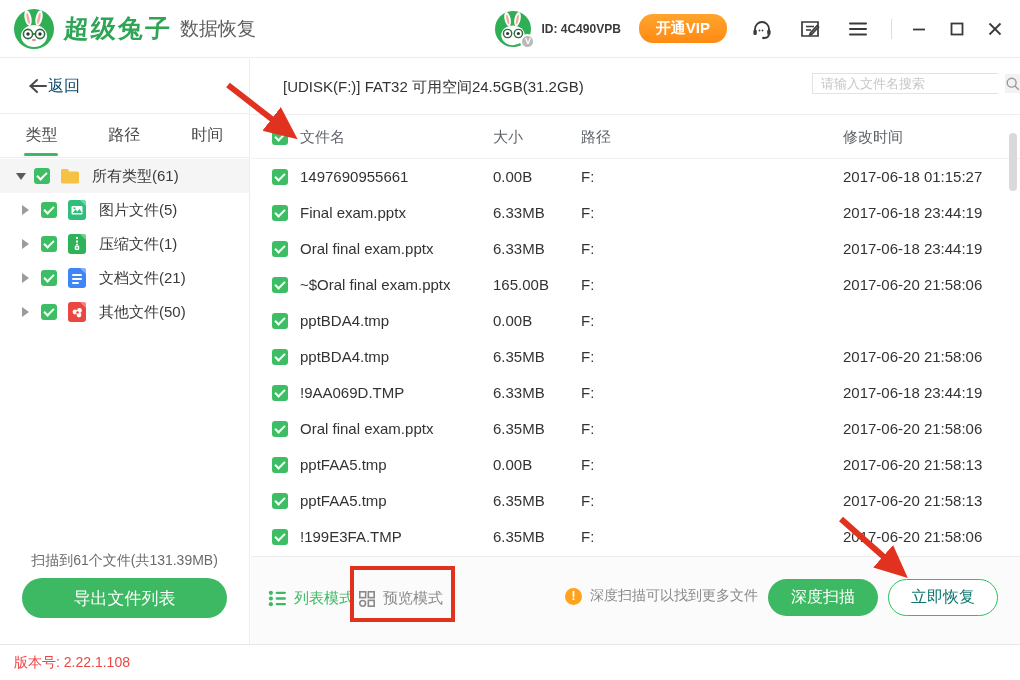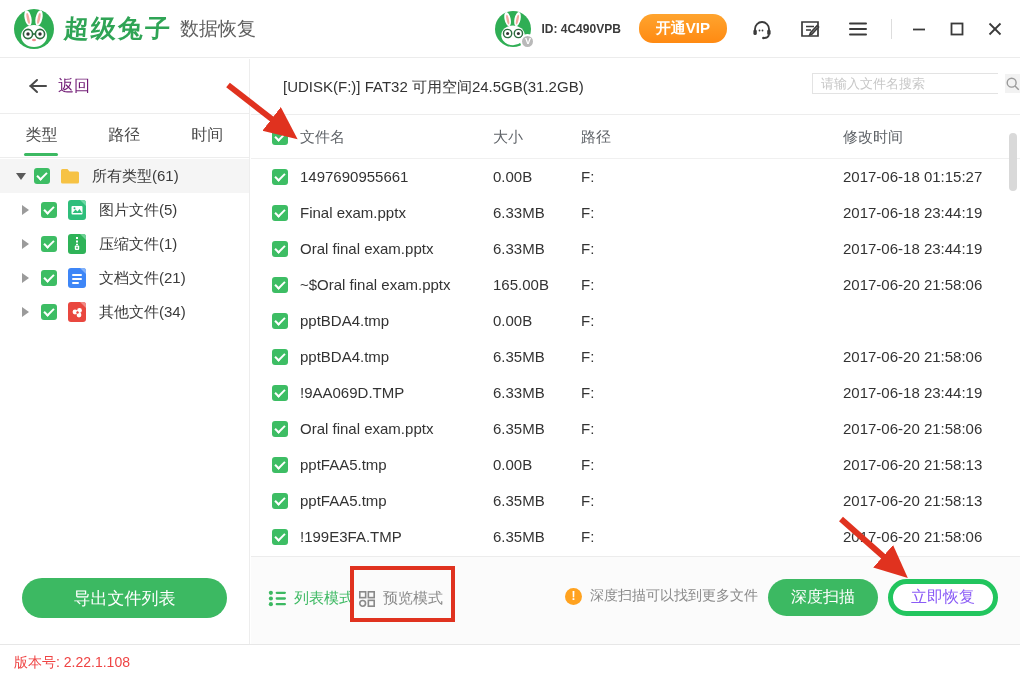--- a/index.html
+++ b/index.html
@@ -23,21 +23,21 @@
   .vip-btn { margin-left:18px; background:linear-gradient(180deg,#FFA42E,#FF8A12); color:#fff;
              font-size:15px; font-weight:bold; border:none; border-radius:14px; padding:5px 17px; cursor:pointer; }
   .tb-icon { margin-left:22px; width:26px; height:26px; display:flex; align-items:center; justify-content:center; cursor:pointer; }
   .tb-sep { width:1px; height:20px; background:#ddd; margin-left:20px; }
   .win-btn { margin-left:16px; width:22px; height:22px; display:flex; align-items:center; justify-content:center; cursor:pointer; }
 
   
   .sidebar { position:absolute; top:59px; left:0; width:250px; height:585px; background:#fff;
              border-right:1px solid #ededed; }
   .back-row { height:55px; border-bottom:1px solid #ededed; display:flex; align-items:center; padding-left:28px; cursor:pointer; }
-  .back-label { font-size:16px; color:#701a75; margin-left:10px; }
+  .back-label { font-size:16px; color:#0c4a6e; }
   .tabs-row { height:44px; border-bottom:1px solid #ededed; display:flex; }
   .tab { position:relative; font-size:16px; color:#4a4a4a; width:33.3%; text-align:center;
          line-height:42px; cursor:pointer; }
   .tab.active::after { content:""; position:absolute; left:50%; transform:translateX(-50%);
          bottom:1px; width:34px; height:3px; background:#3CB962; border-radius:2px; }
   .tree { position:absolute; top:100px; left:0; width:249px; }
   .tree-row { position:relative; height:34px; display:flex; align-items:center; cursor:pointer; }
   .tree-row.selected { background:#f5f5f5; }
   .tri-down { width:0; height:0; border-left:5px solid transparent; border-right:5px solid transparent;
               border-top:7px solid #5a5a5a; margin-left:16px; }
@@ -89,21 +89,21 @@
   .mode-preview { left:107px; top:32px;text-align:right; }
   .mode-label-on { font-size:15px; color:#3CB962; margin-left:7px; }
   .mode-label-off { font-size:15px; color:#8a8a8a; margin-left:7px; }
   .warn-wrap { position:absolute; left:314px; top:30px; display:flex; align-items:center; }
   .warn-icon { width:17px; height:17px; background:#FFA21F; border-radius:50%; color:#fff;
                font-size:12px; font-weight:bold; display:flex; align-items:center; justify-content:center; }
   .warn-text { font-size:14px; color:#8a8a8a; margin-left:8px; }
   .deep-btn { position:absolute; left:517px; top:22px; width:110px; height:37px; background:#3CB962;
               border:none; border-radius:19px; color:#fff; font-size:16px; cursor:pointer; }
   .recover-btn { position:absolute; left:637px; top:22px; width:110px; height:37px; background:#fff;
-              border:5px solid #22c55e; border-radius:19px; color:#8b5cf6; font-size:16px; cursor:pointer; }
+              border:1px solid #22c55e; border-radius:19px; color:#0f766e; font-size:16px; cursor:pointer; }
 
   
   .statusbar { position:absolute; top:644px; left:0; width:1020px; height:36px; background:#fff;
                border-top:1px solid #e7e7e7; }
   .version { position:absolute; left:14px; line-height:35px; font-size:14px; color:#ef4444; }
 
   
   .anno-rect { position:absolute; left:350px; top:566px; width:105px; height:56px;
                border:4px solid #E0321F; z-index:20; pointer-events:none; }
   .anno-arrows { position:absolute; top:0; left:0; width:1020px; height:680px; z-index:21; pointer-events:none; }
@@ -259,24 +259,25 @@
         <span class="tri-right"></span>
         <span class="cb"></span>
         <svg class="tree-icon" viewBox="0 0 20 20">
           <rect x="1" y="0" width="18" height="20" rx="3" fill="#E9473F"></rect>
           <path d="M13 0 h3 a3 3 0 0 1 3 3 v3 z" fill="#F28B86"></path>
           <circle cx="8" cy="10" r="2.4" fill="#fff"></circle>
           <circle cx="12.5" cy="8.5" r="2.4" fill="#fff"></circle>
           <circle cx="12" cy="13" r="2.4" fill="#fff"></circle>
           <circle cx="10.5" cy="10.5" r="1.2" fill="#E9473F"></circle>
         </svg>
-        <span class="tree-label">其他文件(34)</span>
-      </div>
-    </div>
-
+        <span class="tree-label">其他文件(50)</span>
+      </div>
+    </div>
+
+    <div class="scan-summary">扫描到61个文件(共131.39MB)</div>
     <button class="export-btn">导出文件列表</button>
   </div>
 
   <div class="main">
     <div class="vol-row">
       <span class="vol-info">[UDISK(F:)] FAT32 可用空间24.5GB(31.2GB)</span>
       <div class="search-box">
         <input class="search-input" type="text" placeholder="请输入文件名搜索" style="">
         <button class="search-btn">
           <svg viewBox="0 0 18 18" width="16" height="16" fill="none" stroke="#9a9a9a" stroke-width="1.6">

